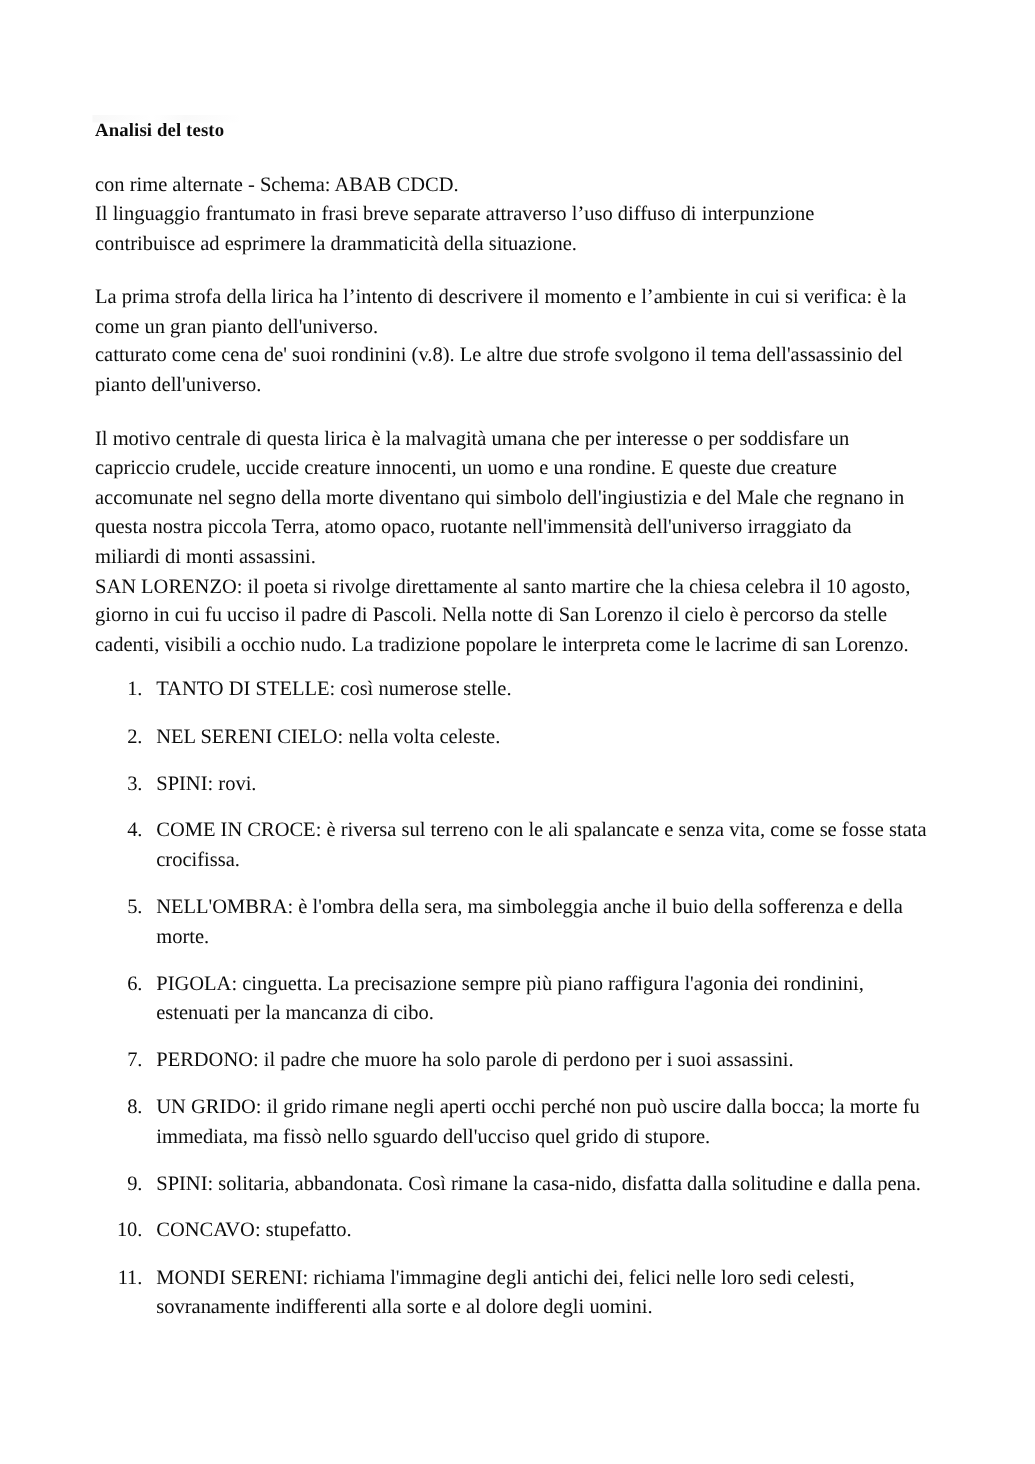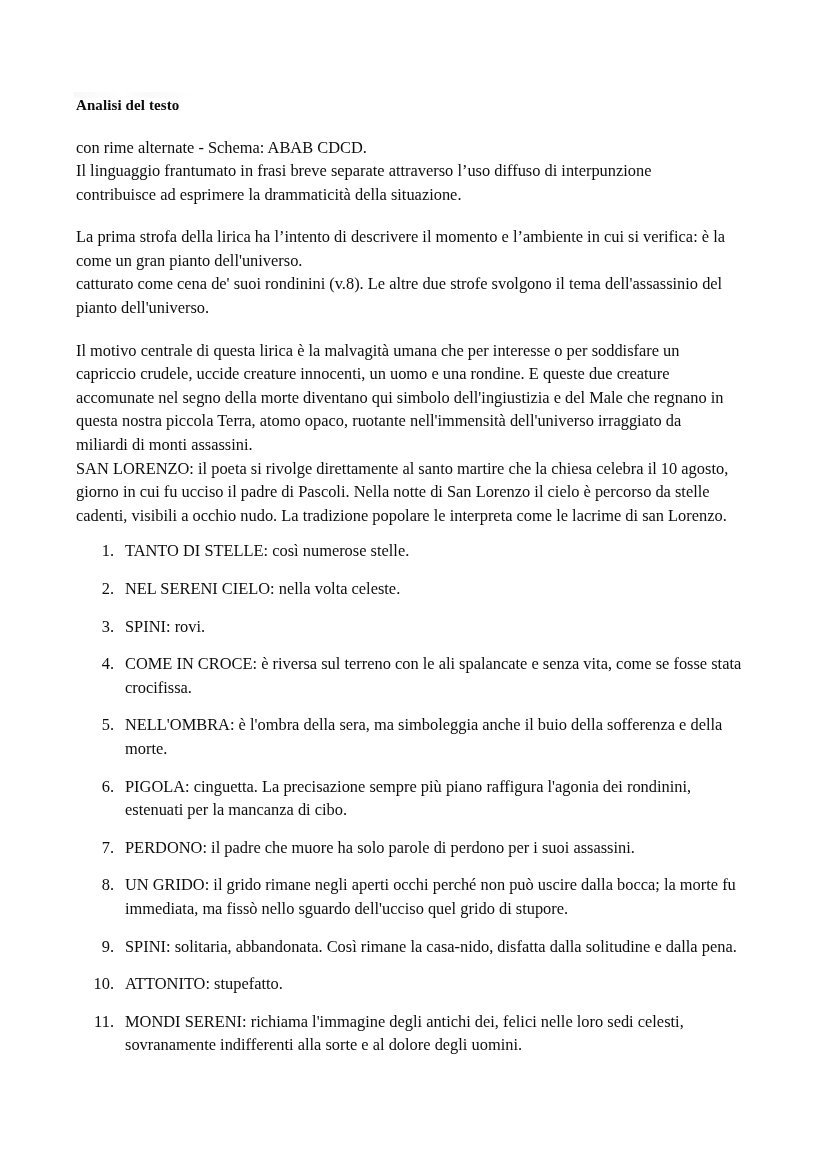--- a/index.html
+++ b/index.html
@@ -154,21 +154,21 @@
       <li>
         <span class="marker">8.</span>
         <span class="item-text"><span class="term">UN GRIDO</span><span>: </span><span>il grido rimane negli aperti occhi perché non può uscire dalla bocca; la morte fu immediata, ma fissò nello sguardo dell'ucciso quel grido di stupore.</span></span>
       </li>
       <li>
         <span class="marker">9.</span>
         <span class="item-text"><span class="term">SPINI</span><span>: </span><span>solitaria, abbandonata. Così rimane la casa-nido, disfatta dalla solitudine e dalla pena.</span></span>
       </li>
       <li>
         <span class="marker">10.</span>
-        <span class="item-text"><span class="term">ATTONITO</span><span>: </span><span>stupefatto.</span></span>
+        <span class="item-text"><span class="term">CONCAVO</span><span>: </span><span>stupefatto.</span></span>
       </li>
       <li>
         <span class="marker">11.</span>
         <span class="item-text"><span class="term">MONDI SERENI</span><span>: </span><span>richiama l'immagine degli antichi dei, felici nelle loro sedi celesti, sovranamente indifferenti alla sorte e al dolore degli uomini.</span></span>
       </li>
     </ol>
 
 </div>
 
 </body></html>

